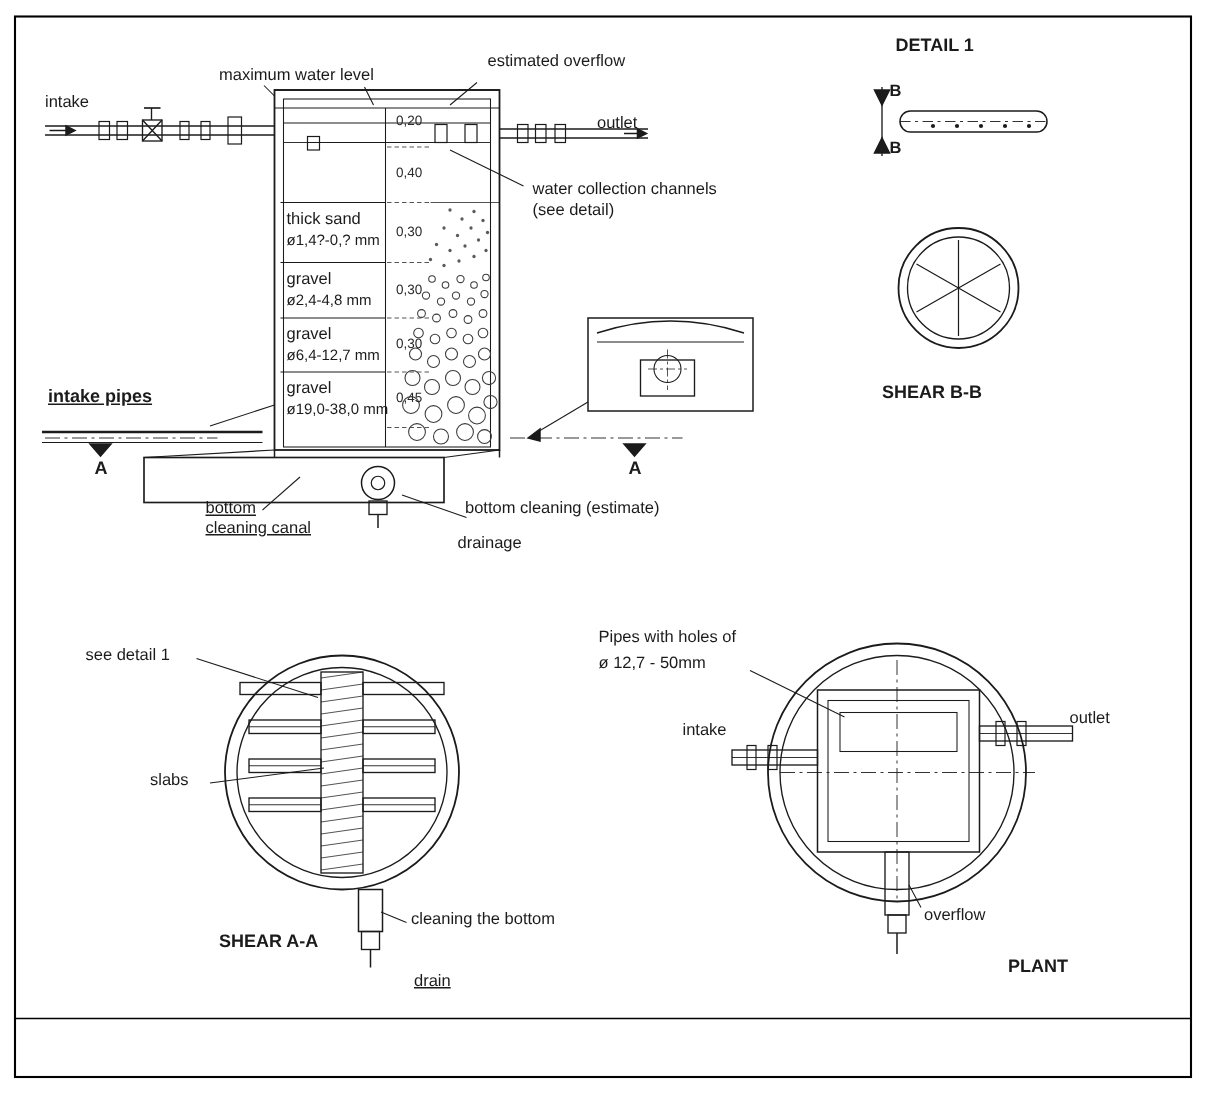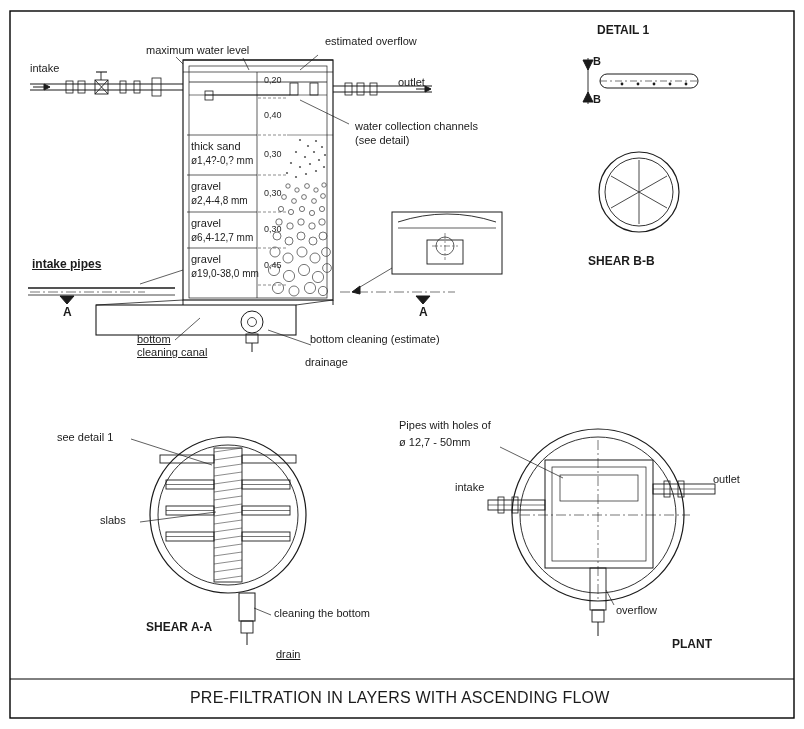--- a/index.html
+++ b/index.html
@@ -339,15 +339,14 @@
   <div class="lbl small" style="left:276px; top:648px;text-decoration:underline;">drain</div>
   <div class="lbl med bold" style="left:134px; top:621px;margin-left:12px;">SHEAR  A-A</div>
 
   <div class="lbl small" style="left:399px; top:419px;">Pipes with holes of</div>
   <div class="lbl small" style="left:399px; top:436px;">ø 12,7 - 50mm</div>
   <div class="lbl small" style="left:455px; top:481px;">intake</div>
   <div class="lbl small" style="left:713px; top:473px;">outlet</div>
   <div class="lbl small" style="left:616px; top:604px;">overflow</div>
   <div class="lbl med bold" style="left:672px; top:638px;">PLANT</div>
 
-  <div class="lbl title" style="left:190px; top:689px;">PRE-FILTRATION IN LAYERS WITH ASCENDING FLOW</div>
 
 </div>
 
 </body></html>

